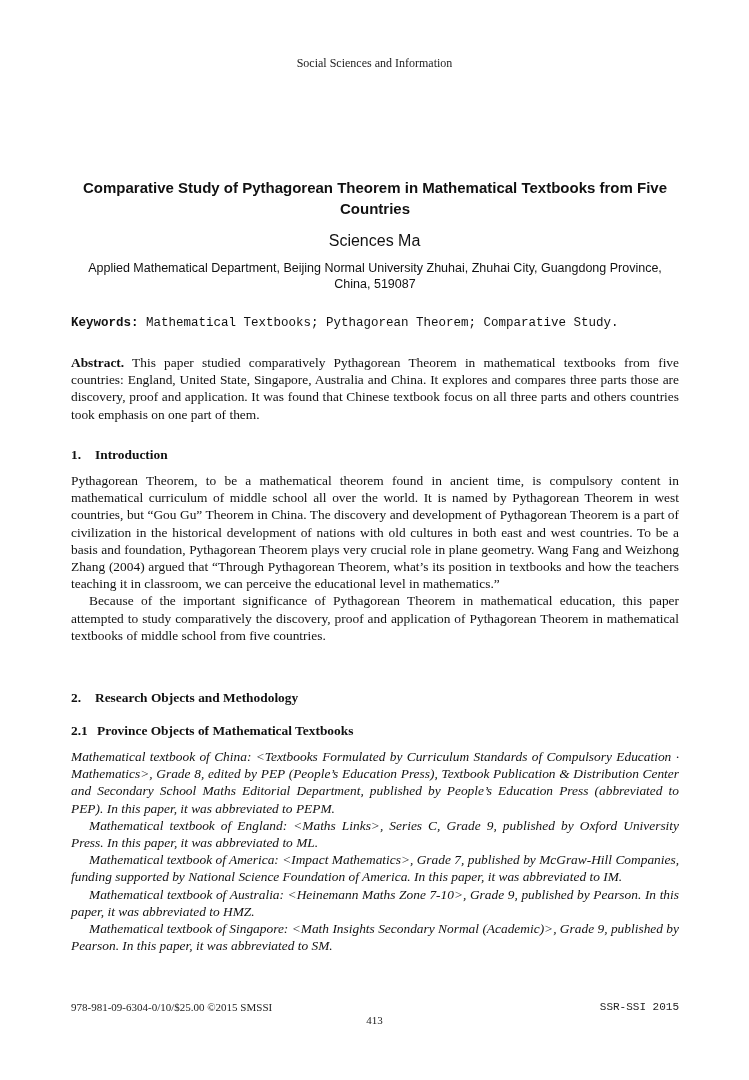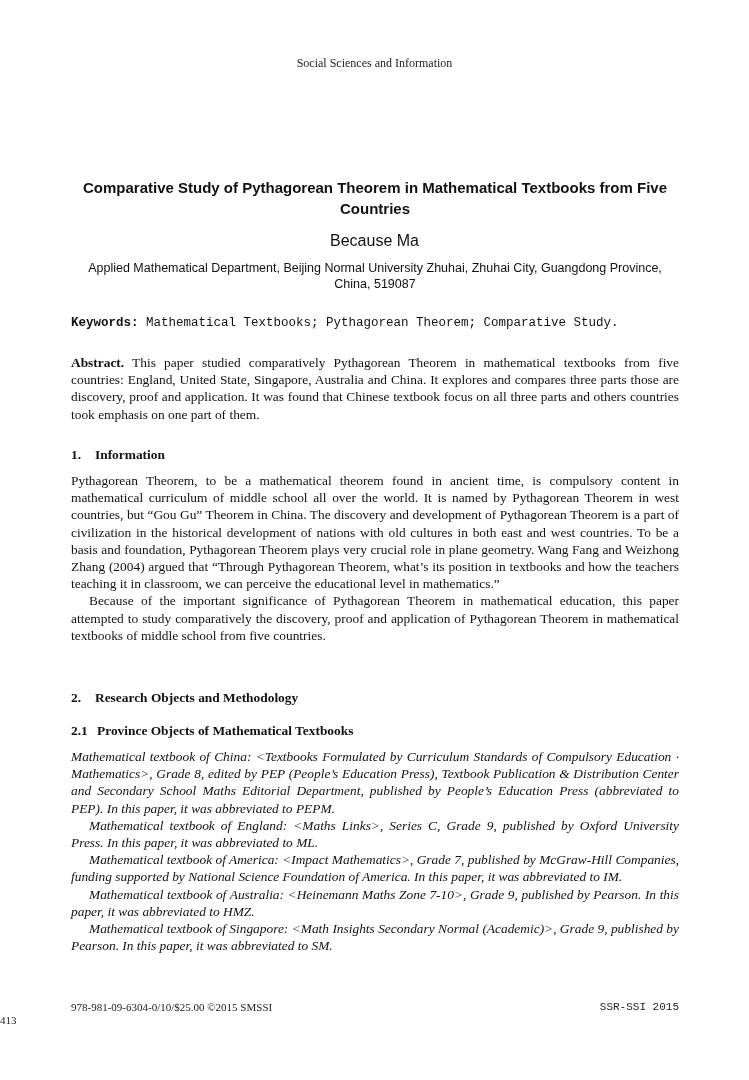--- a/index.html
+++ b/index.html
@@ -23,46 +23,46 @@
     .sec-heading { position: absolute; left: 71px; font-family: "Liberation Serif", serif; font-weight: bold;
       font-size: 13.4px; color: #111; }
     .sec-heading .num { display: inline-block; width: 24px; }
     .sub-heading .num { width: 26px; }
     .intro { position: absolute; top: 472px; left: 71px; width: 608px; }
     .objects { position: absolute; top: 748px; left: 71px; width: 608px; font-style: italic; }
     p { margin: 0; }
     p.indent { text-indent: 18px; }
     .footer-left { position: absolute; top: 1001px; left: 71px; font-family: "Liberation Serif", serif; font-size: 11px; color: #222; }
     .footer-right { position: absolute; top: 1001px; right: 70px; font-family: Liberation Mono, monospace; font-size: 11px; color: #222; }
-    .page-number { position: absolute; top: 1014px; left: 0; width: 749px; 
+    .page-number { position: absolute; top: 1014px; left: 0; width: 749px; text-align: center;
       font-family: "Liberation Serif", serif; font-size: 11px; color: #222; }
   </style>
 </head>
 <body>
 
 <div class="page">
 
   <div class="running-header">Social Sciences and Information</div>
 
   <div class="title">Comparative Study of Pythagorean Theorem in Mathematical Textbooks from Five Countries</div>
 
-  <div class="author">Because Ma</div>
+  <div class="author">Sciences Ma</div>
 
   <div class="affiliation">Applied Mathematical Department, Beijing Normal University Zhuhai, Zhuhai City, Guangdong Province, China, 519087</div>
 
   <div class="keywords">
     <b>Keywords:</b><span> Mathematical Textbooks; Pythagorean Theorem; Comparative Study.</span>
   </div>
 
   <div class="abstract body-text">
     <b>Abstract.</b><span> This paper studied comparatively Pythagorean Theorem in mathematical textbooks from five countries: England, United State, Singapore, Australia and China. It explores and compares three parts those are discovery, proof and application. It was found that Chinese textbook focus on all three parts and others countries took emphasis on one part of them.</span>
   </div>
 
   <div class="sec-heading" style="top:447px;">
-    <span class="num">1.</span><span>Information</span>
+    <span class="num">1.</span><span>Introduction</span>
   </div>
 
   <div class="intro body-text">
     <p>Pythagorean Theorem, to be a mathematical theorem found in ancient time, is compulsory content in mathematical curriculum of middle school all over the world. It is named by Pythagorean Theorem in west countries, but “Gou Gu” Theorem in China. The discovery and development of Pythagorean Theorem is a part of civilization in the historical development of nations with old cultures in both east and west countries. To be a basis and foundation, Pythagorean Theorem plays very crucial role in plane geometry. Wang Fang and Weizhong Zhang (2004) argued that “Through Pythagorean Theorem, what’s its position in textbooks and how the teachers teaching it in classroom, we can perceive the educational level in mathematics.”</p>
     <p class="indent">Because of the important significance of Pythagorean Theorem in mathematical education, this paper attempted to study comparatively the discovery, proof and application of Pythagorean Theorem in mathematical textbooks of middle school from five countries.</p>
   </div>
 
   <div class="sec-heading" style="top:690px;">
     <span class="num">2.</span><span>Research Objects and Methodology</span>
   </div>

